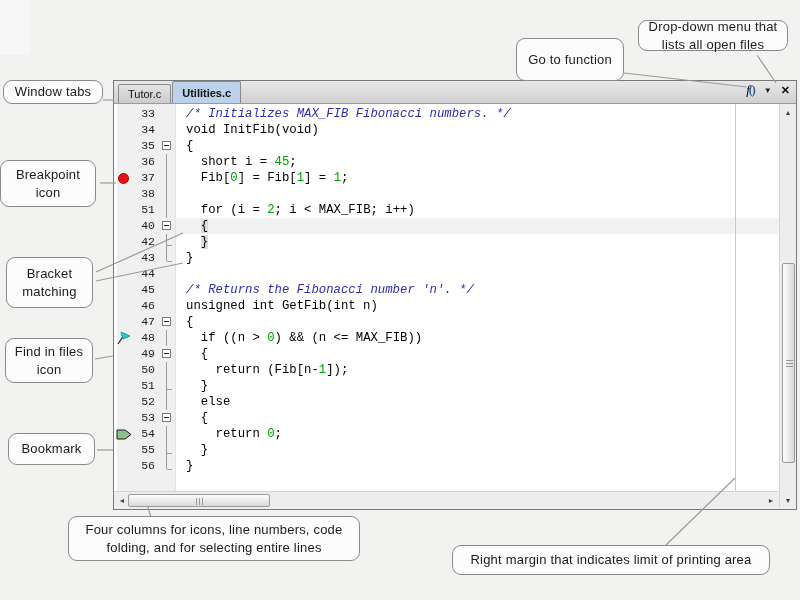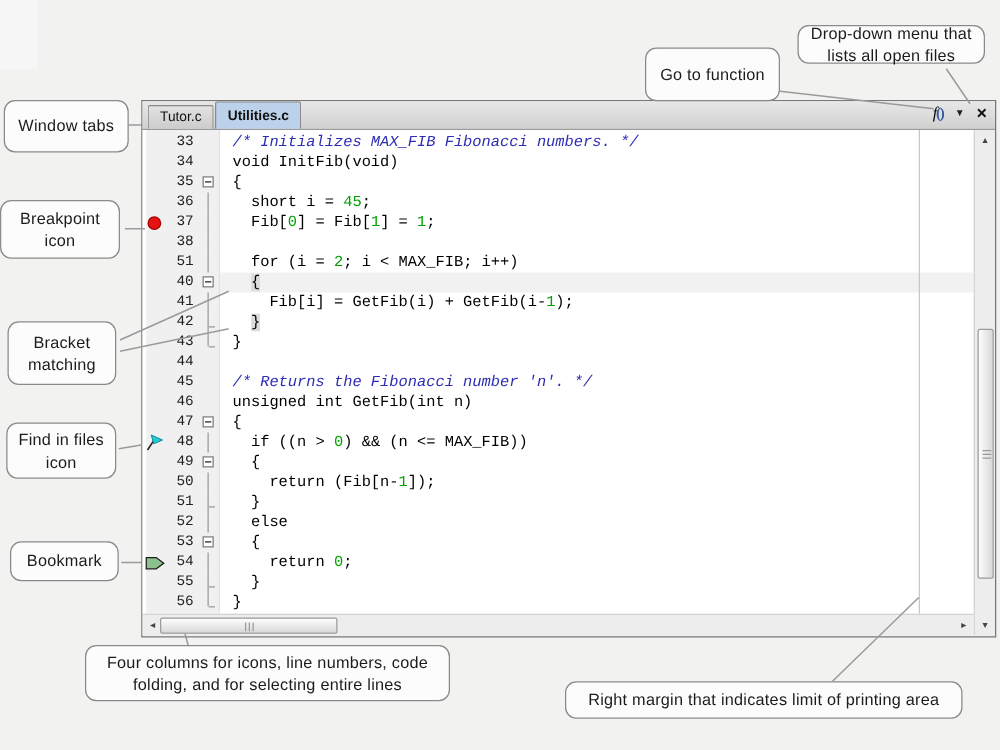--- a/index.html
+++ b/index.html
@@ -64,21 +64,21 @@
              box-shadow:0 -3px 0 #999, 0 3px 0 #999; }
   .h-thumb { position:absolute; left:14px; top:2px; width:142px; height:13px; border:1px solid #9b9b9b; border-radius:2px;
              background:linear-gradient(#fdfdfd,#d9d9d9); }
   .h-thumb::after { content:""; position:absolute; top:3px; left:50%; width:1px; height:7px; background:#999;
              box-shadow:-3px 0 0 #999, 3px 0 0 #999; }
 
   
   .callout { position:absolute; background:#fcfcfc; border:1.4px solid #8a8a8a; border-radius:9px;
              display:flex; align-items:center; justify-content:center; text-align:center;
              font-size:13px; color:#1b1b1b; line-height:1.32; padding:3px 6px; z-index:6; letter-spacing:0.2px; }
-  #co-window-tabs   { left:3px;   top:80px;  width:100px; height:42px; }
+  #co-window-tabs   { left:3px;   top:80px;  width:100px; height:24px; }
   #co-breakpoint    { left:0;   top:160px; width:96px;  height:47px; }
   #co-bracket       { left:6px;   top:257px; width:87px;  height:51px; }
   #co-find          { left:5px;   top:338px; width:88px;  height:45px; }
   #co-bookmark      { left:8px;   top:433px; width:87px;  height:32px; }
   #co-goto          { left:516px; top:38px;  width:108px; height:43px; }
   #co-dropdown      { left:638px; top:20px;   width:150px; height:31px; }
   #co-fourcols      { left:68px;  top:516px; width:292px; height:45px; }
   #co-rightmargin   { left:452px; top:545px; width:318px; height:30px; }
 
   .leaders { position:absolute; left:0; top:0; width:800px; height:600px; z-index:5; pointer-events:none; }
@@ -151,26 +151,20 @@
             <div class="cell-fold f-line"></div>
             <div class="cell-code"><span>  for (i = </span><span class="seg-num">2</span><span>; i &lt; MAX_FIB; i++)</span></div>
           </div>
           <div class="row hl">
             <div class="cell-icon"></div>
             <div class="cell-num">40</div>
             <div class="cell-fold">
               <div class="f-box"></div>
             </div>
             <div class="cell-code"><span>  </span><span class="seg-brace">{</span></div>
-          </div>
-          <div class="row">
-            <div class="cell-icon"></div>
-            <div class="cell-num">41</div>
-            <div class="cell-fold f-line"></div>
-            <div class="cell-code"><span>    Fib[i] = GetFib(i) + GetFib(i-</span><span class="seg-num">1</span><span>);</span></div>
           </div>
           <div class="row">
             <div class="cell-icon"></div>
             <div class="cell-num">42</div>
             <div class="cell-fold f-tee"></div>
             <div class="cell-code"><span>  </span><span class="seg-brace">}</span></div>
           </div>
           <div class="row">
             <div class="cell-icon"></div>
             <div class="cell-num">43</div>

